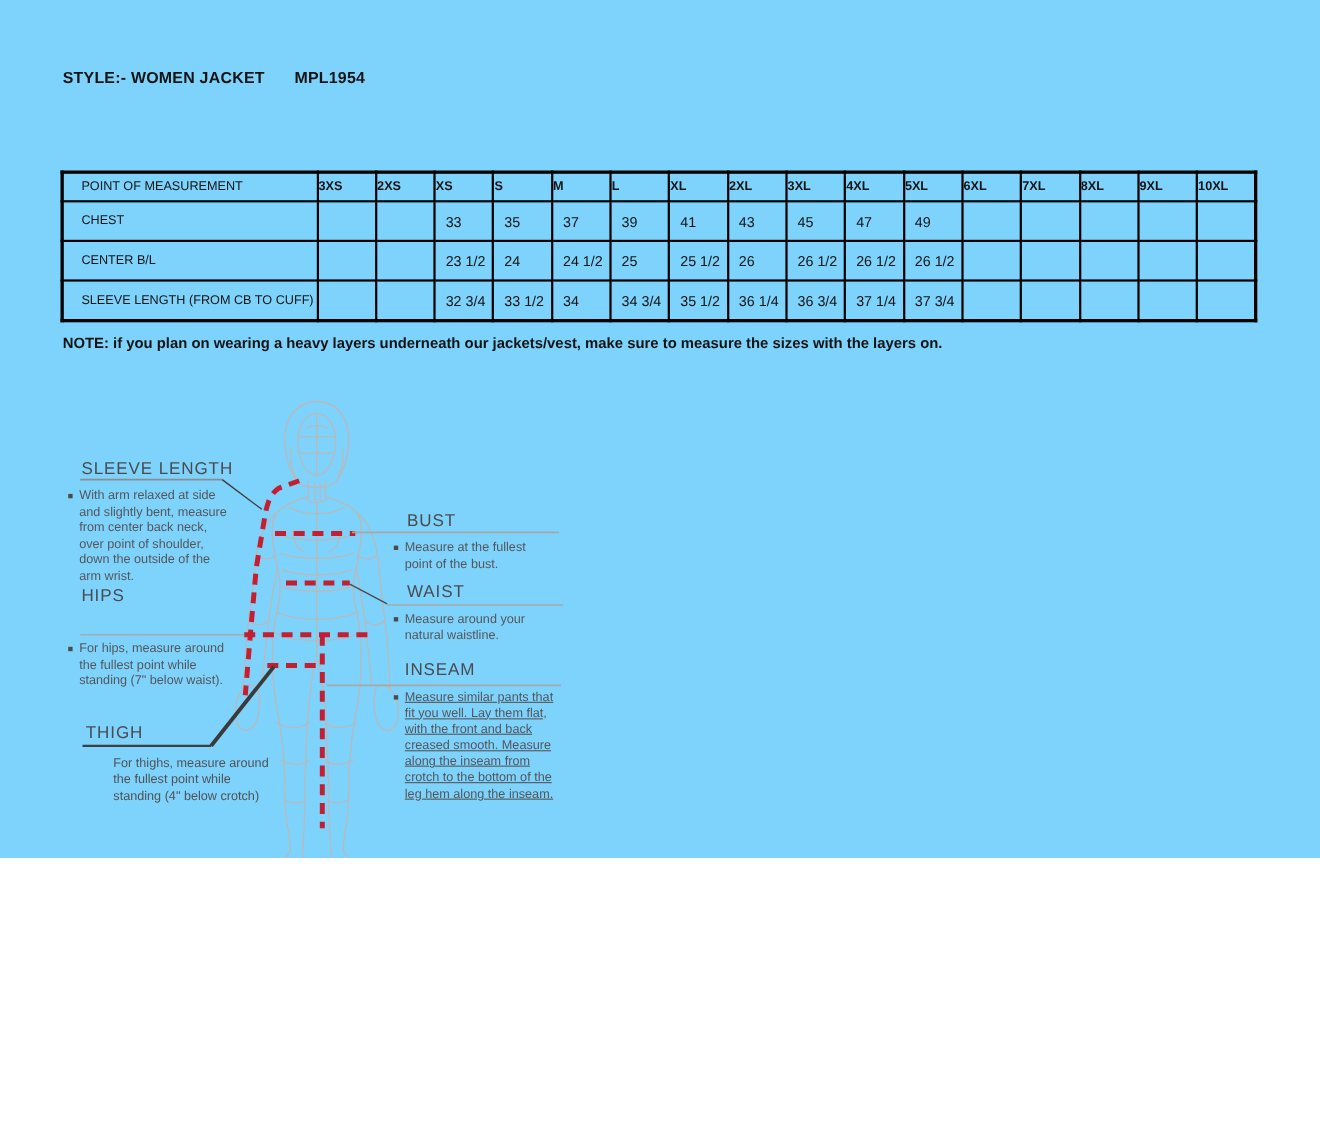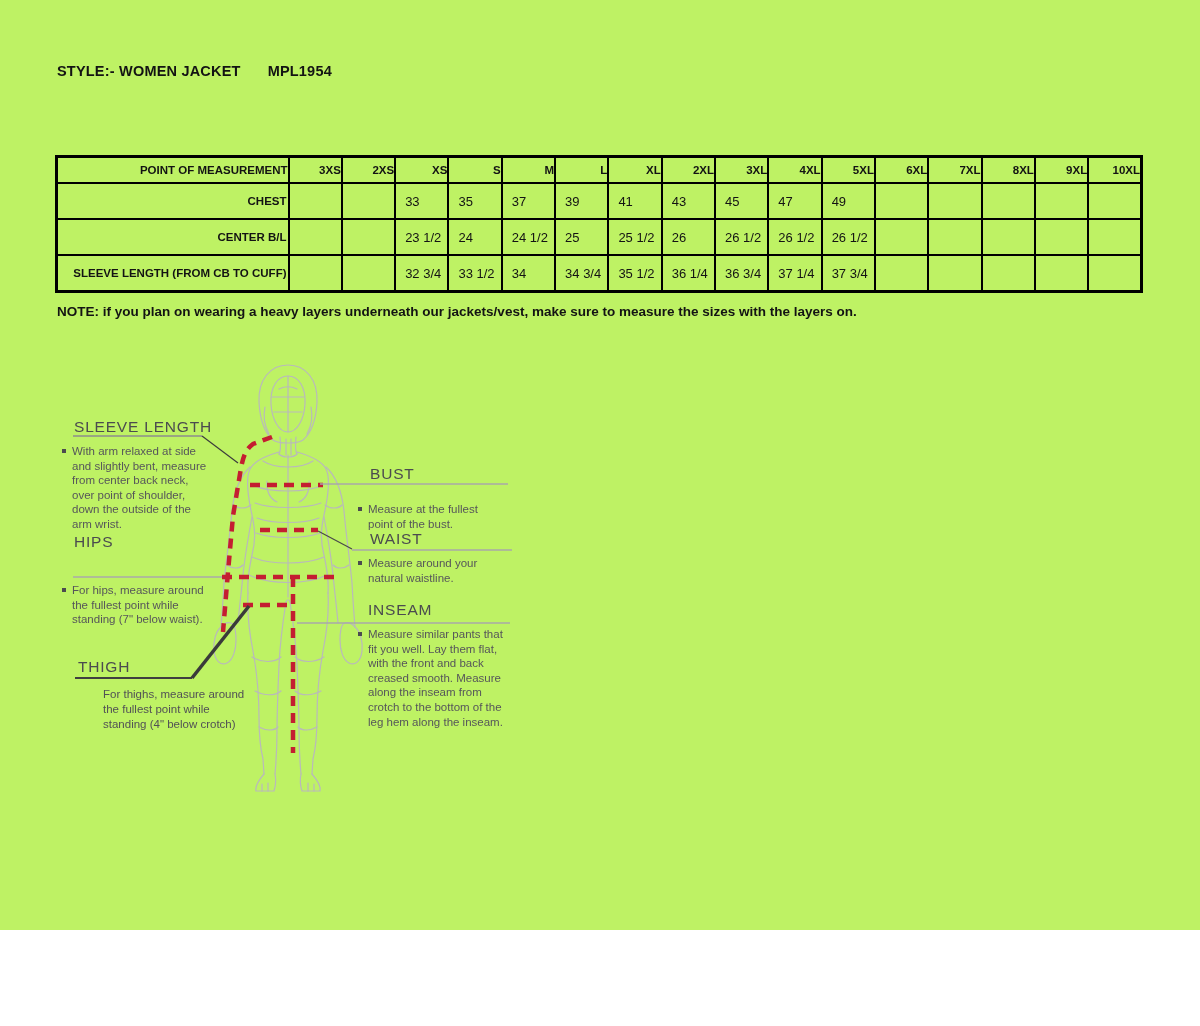--- a/index.html
+++ b/index.html
@@ -1,17 +1,17 @@
 <!DOCTYPE html>
 <html><head>
 <meta charset="utf-8">
 <style>
   html,body { margin:0; padding:0; background:#fff; }
   .page {
-    position:relative; width:1200px; height:930px; background:#bef264;
+    position:relative; width:1200px; height:780px; background:#7dd3fc;
     font-family:"Liberation Sans", sans-serif; overflow:hidden;
   }
   
   .doc-title {
     position:absolute; left:57px; top:63px;
     font-size:14.5px; font-weight:bold; color:#131313; letter-spacing:0.2px;
     white-space:nowrap;
   }
   .doc-title .code { margin-left:27px; }
 
@@ -19,24 +19,24 @@
   table.size-chart {
     position:absolute; left:55px; top:155px; width:1088px;
     border-collapse:collapse; table-layout:fixed;
     border:3px solid #000;
   }
   .size-chart th, .size-chart td {
     border:2px solid #000; overflow:hidden; white-space:nowrap;
     color:#131313; vertical-align:middle;
   }
   .size-chart thead th {
-    height:24px; font-size:11.5px; font-weight:bold; text-align:right; padding:0;
+    height:24px; font-size:11.5px; font-weight:bold; text-align:left; padding:0;
   }
   .size-chart th.lbl, .size-chart td.lbl {
-    text-align:right; padding-left:4px; font-weight:bold; font-size:11.5px;
+    text-align:left; padding-left:16px; font-weight:normal; font-size:11.5px;
   }
   .size-chart tbody td {
     height:32px; font-size:13px; font-weight:normal; text-align:left; padding-left:9px;margin-top:30px;
   }
   .size-chart col.c-label { width:232px; }
 
   
   .doc-note {
     position:absolute; left:57px; top:304px;
     font-size:13.5px; font-weight:bold; color:#131313; white-space:nowrap;
@@ -267,30 +267,30 @@
   <div class="g-head" style="left:74px; top:533px;">HIPS</div>
   <div class="g-body" style="left:62px; top:583px; width:155px;justify-content:space-between;">
     <span class="bullet"></span>
     <span class="g-text">For hips, measure around the fullest point while standing (7" below waist).</span>
   </div>
 
   <div class="g-head" style="left:78px; top:658px;">THIGH</div>
   <div class="g-plain" style="left:76px; top:687px; width:152px;margin-left:27px;">For thighs, measure around the fullest point while standing (4" below crotch)</div>
 
   <div class="g-head" style="left:370px; top:465px;">BUST</div>
-  <div class="g-body" style="left:358px; top:502px; width:145px;justify-content:flex-end;">
+  <div class="g-body" style="left:358px; top:491px; width:145px;justify-content:flex-end;">
     <span class="bullet"></span>
     <span class="g-text">Measure at the fullest point of the bust.</span>
   </div>
 
   <div class="g-head" style="left:370px; top:530px;">WAIST</div>
   <div class="g-body" style="left:358px; top:556px; width:142px;">
     <span class="bullet"></span>
     <span class="g-text">Measure around your natural waistline.</span>
   </div>
 
   <div class="g-head" style="left:368px; top:601px;">INSEAM</div>
-  <div class="g-body" style="left:358px; top:627px; width:155px;">
+  <div class="g-body" style="left:358px; top:627px; width:155px;text-decoration:underline;">
     <span class="bullet"></span>
     <span class="g-text">Measure similar pants that fit you well. Lay them flat, with the front and back creased smooth. Measure along the inseam from crotch to the bottom of the leg hem along the inseam.</span>
   </div>
 
 </div>
 
 </body></html>

